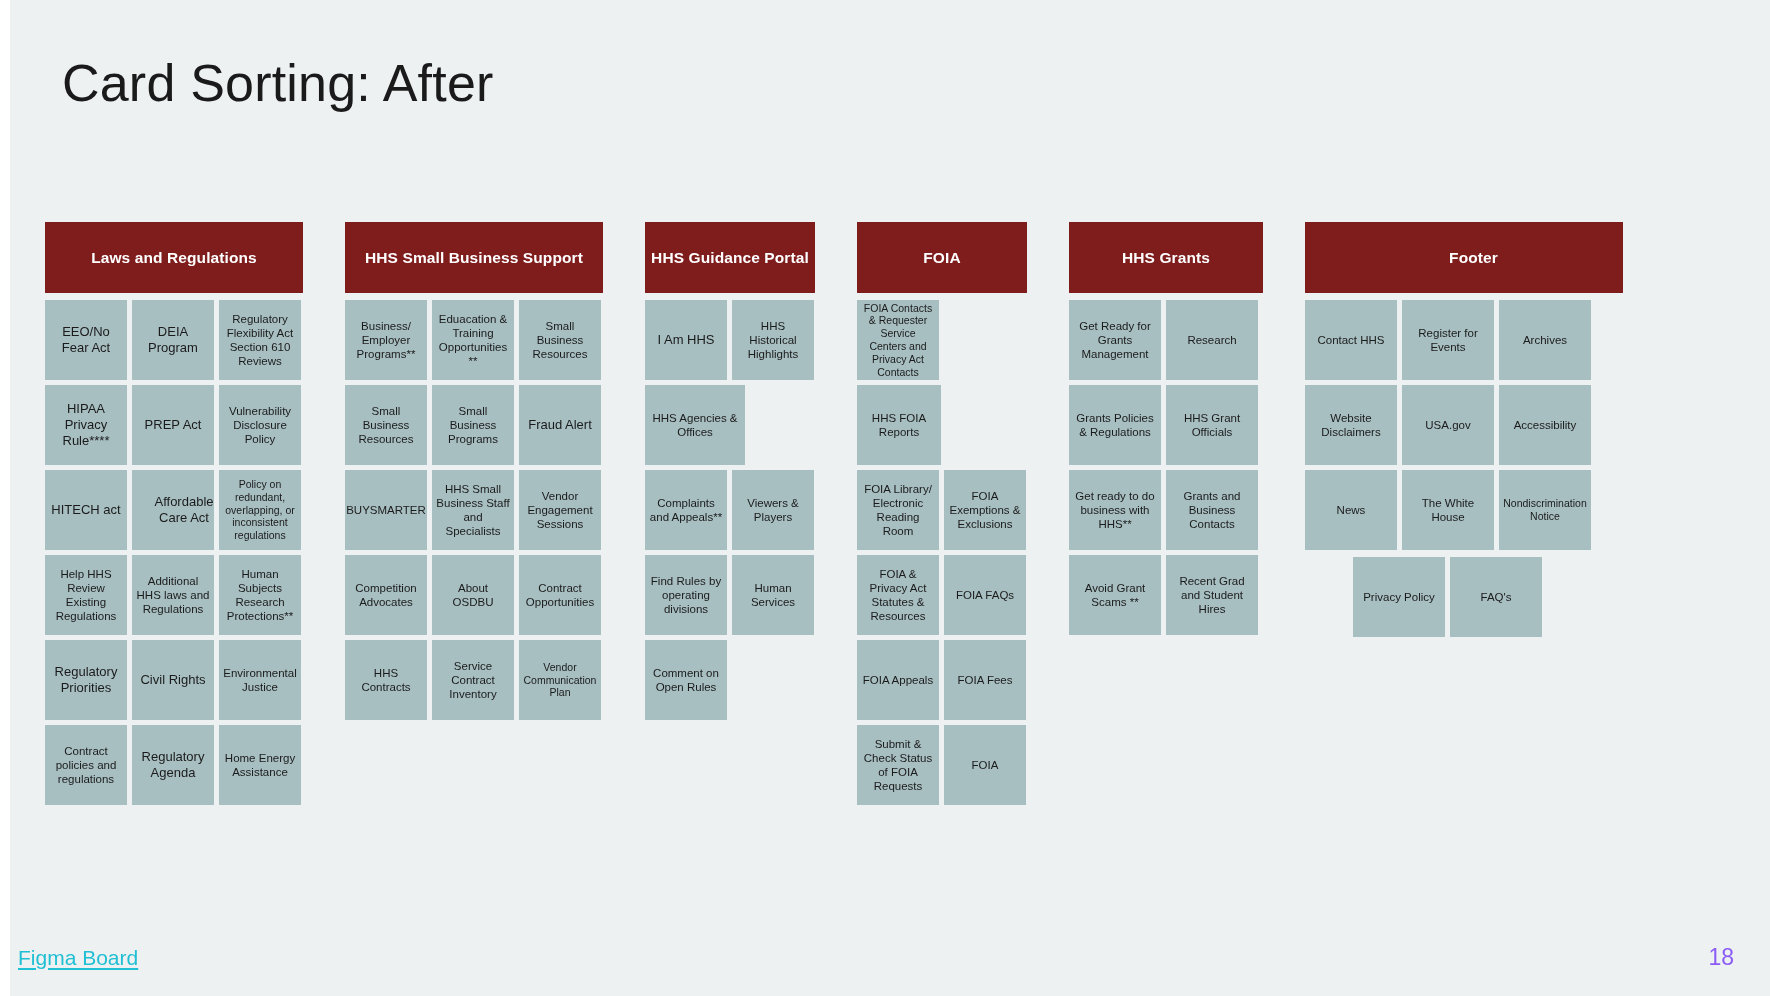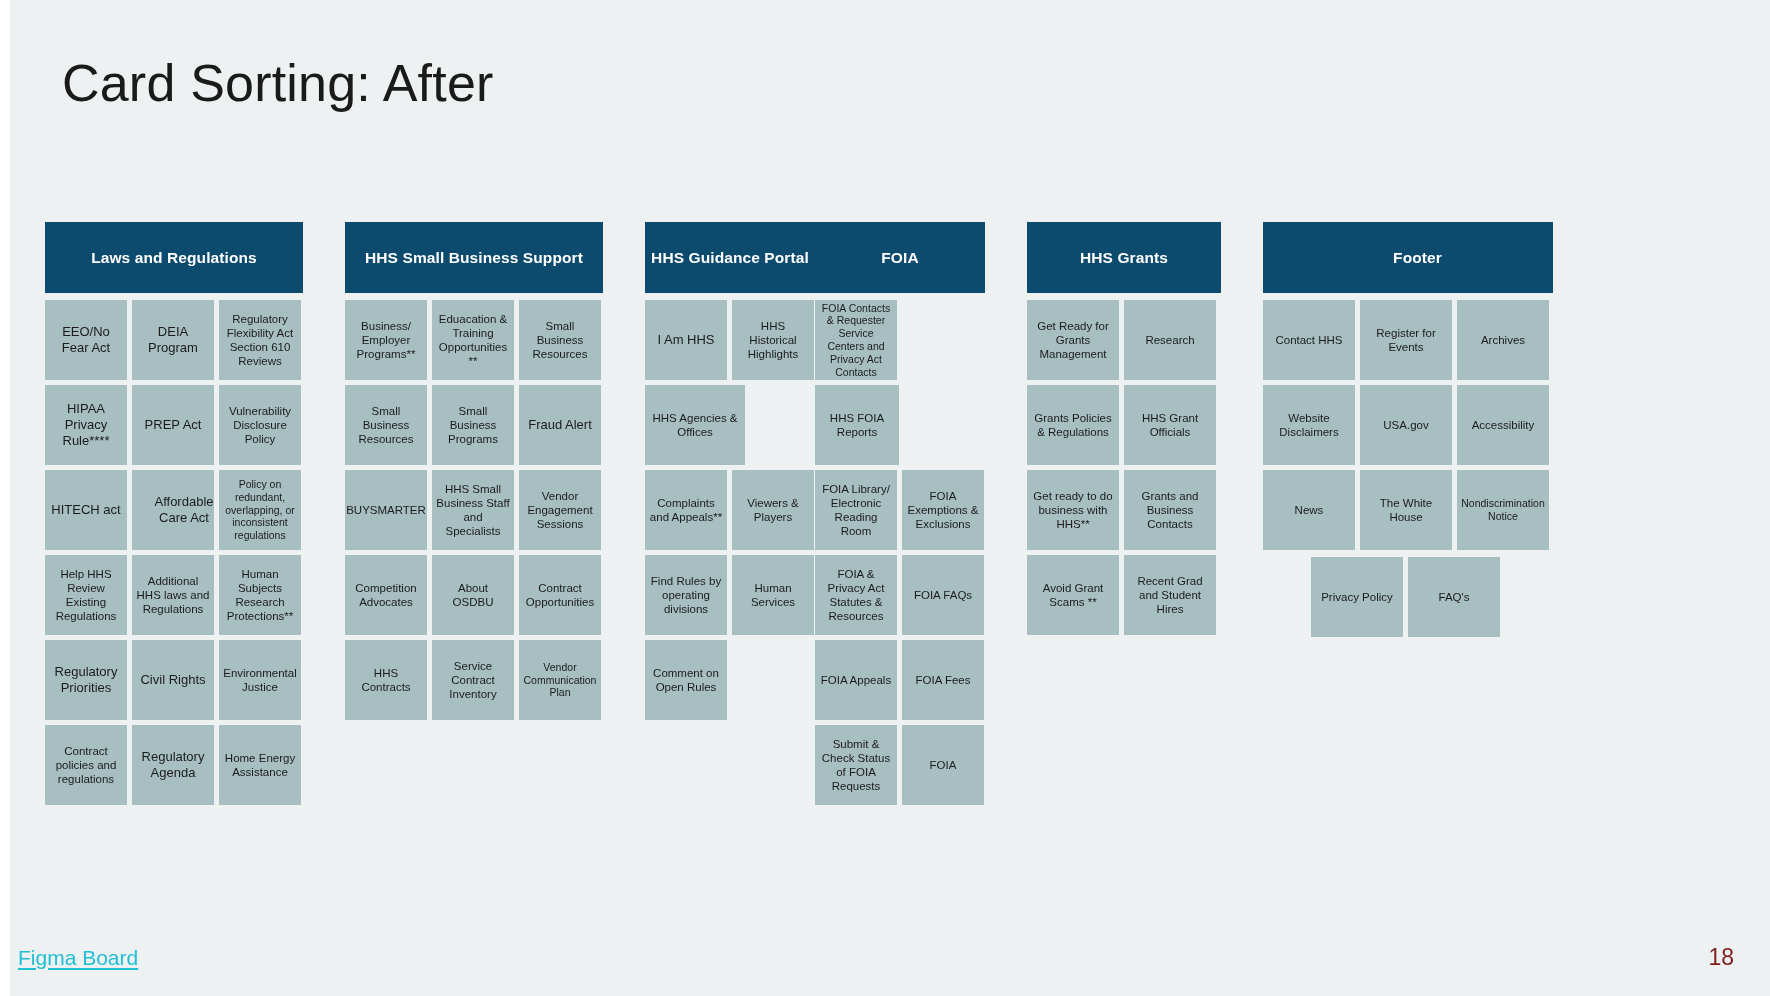--- a/index.html
+++ b/index.html
@@ -47,38 +47,38 @@
     text-decoration: underline;
     text-underline-offset: 3px;
     cursor: pointer;
     font-family: "Liberation Sans", sans-serif;
   }
   #page-number {
     position: absolute;
     right: 36px;
     bottom: 25px;
     font-size: 23px;
-    color: #7f1d1d;
+    color: #8b5cf6;
     font-family: "Liberation Sans", sans-serif;
   }
 
   #columns {
     position: absolute;
     left: 45px;
     top: 222px;
     display: flex;
     align-items: flex-start;
     gap: 0px;
   }
   .column {
     display: flex;
     flex-direction: column;
   }
   .col-header {
-    background: #0c4a6e;
+    background: #7f1d1d;
     color: #ffffff;
     font-size: 15.5px;
     font-weight: 700;
     display: flex;
     align-items: center;
     justify-content: center;
     height: 71px;
     box-sizing: border-box;
     text-align: center;
     letter-spacing: 0.1px;
@@ -152,21 +152,21 @@
           <div class="card small" style="width: 82px;">HHS Small Business Staff and Specialists</div>
           <div class="card small" style="width: 82px;">Vendor Engagement Sessions</div>
           <div class="card small" style="width: 82px;">Competition Advocates</div>
           <div class="card small" style="width: 82px;">About OSDBU</div>
           <div class="card small" style="width: 82px;">Contract Opportunities</div>
           <div class="card small" style="width: 82px;">HHS Contracts</div>
           <div class="card small" style="width: 82px;">Service Contract Inventory</div>
           <div class="card tiny" style="width: 82px;">Vendor Communication Plan</div>
         </div>
       </div>
-      <div class="column" style="width: 170px; ">
+      <div class="column" style="width: 170px; margin-right: 42px;">
         <div class="col-header" style="width: 170px;">HHS Guidance Portal</div>
         <div class="card-grid" style="width: 170px;">
           <div class="card" style="width: 82px;">I Am HHS</div>
           <div class="card small" style="width: 82px;">HHS Historical Highlights</div>
           <div class="card small" style="width: 100px;">HHS Agencies &amp; Offices</div>
           <div class="card small" style="width: 82px;">Complaints and Appeals**</div>
           <div class="card small" style="width: 82px;">Viewers &amp; Players</div>
           <div class="card small" style="width: 82px;">Find Rules by operating divisions</div>
           <div class="card small" style="width: 82px;">Human Services</div>
           <div class="card small" style="width: 82px;">Comment on Open Rules</div>
@@ -194,21 +194,21 @@
           <div class="card small" style="width: 92px;">Research</div>
           <div class="card small" style="width: 92px;">Grants Policies &amp; Regulations</div>
           <div class="card small" style="width: 92px;">HHS Grant Officials</div>
           <div class="card small" style="width: 92px;">Get ready to do business with HHS**</div>
           <div class="card small" style="width: 92px;">Grants and Business Contacts</div>
           <div class="card small" style="width: 92px;">Avoid Grant Scams **</div>
           <div class="card small" style="width: 92px;">Recent Grad and Student Hires</div>
         </div>
       </div>
       <div class="column" style="width: 290px;">
-        <div class="col-header" style="width: 290px; padding-left: 19px;">Footer</div>
+        <div class="col-header" style="width: 318px; padding-left: 19px;">Footer</div>
         <div class="card-grid" style="width: 290px;">
           <div class="card small" style="width: 92px;">Contact HHS</div>
           <div class="card small" style="width: 92px;">Register for Events</div>
           <div class="card small" style="width: 92px;">Archives</div>
           <div class="card small" style="width: 92px;">Website Disclaimers</div>
           <div class="card small" style="width: 92px;">USA.gov</div>
           <div class="card small" style="width: 92px;">Accessibility</div>
           <div class="card small" style="width: 92px;">News</div>
           <div class="card small" style="width: 92px;">The White House</div>
           <div class="card tiny" style="width: 92px;">Nondiscrimination Notice</div>

